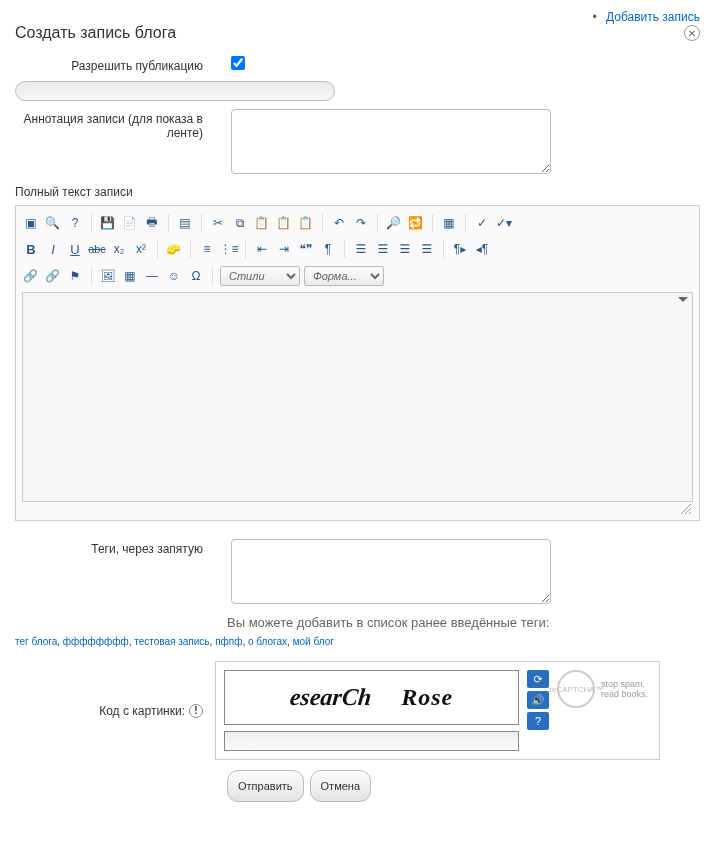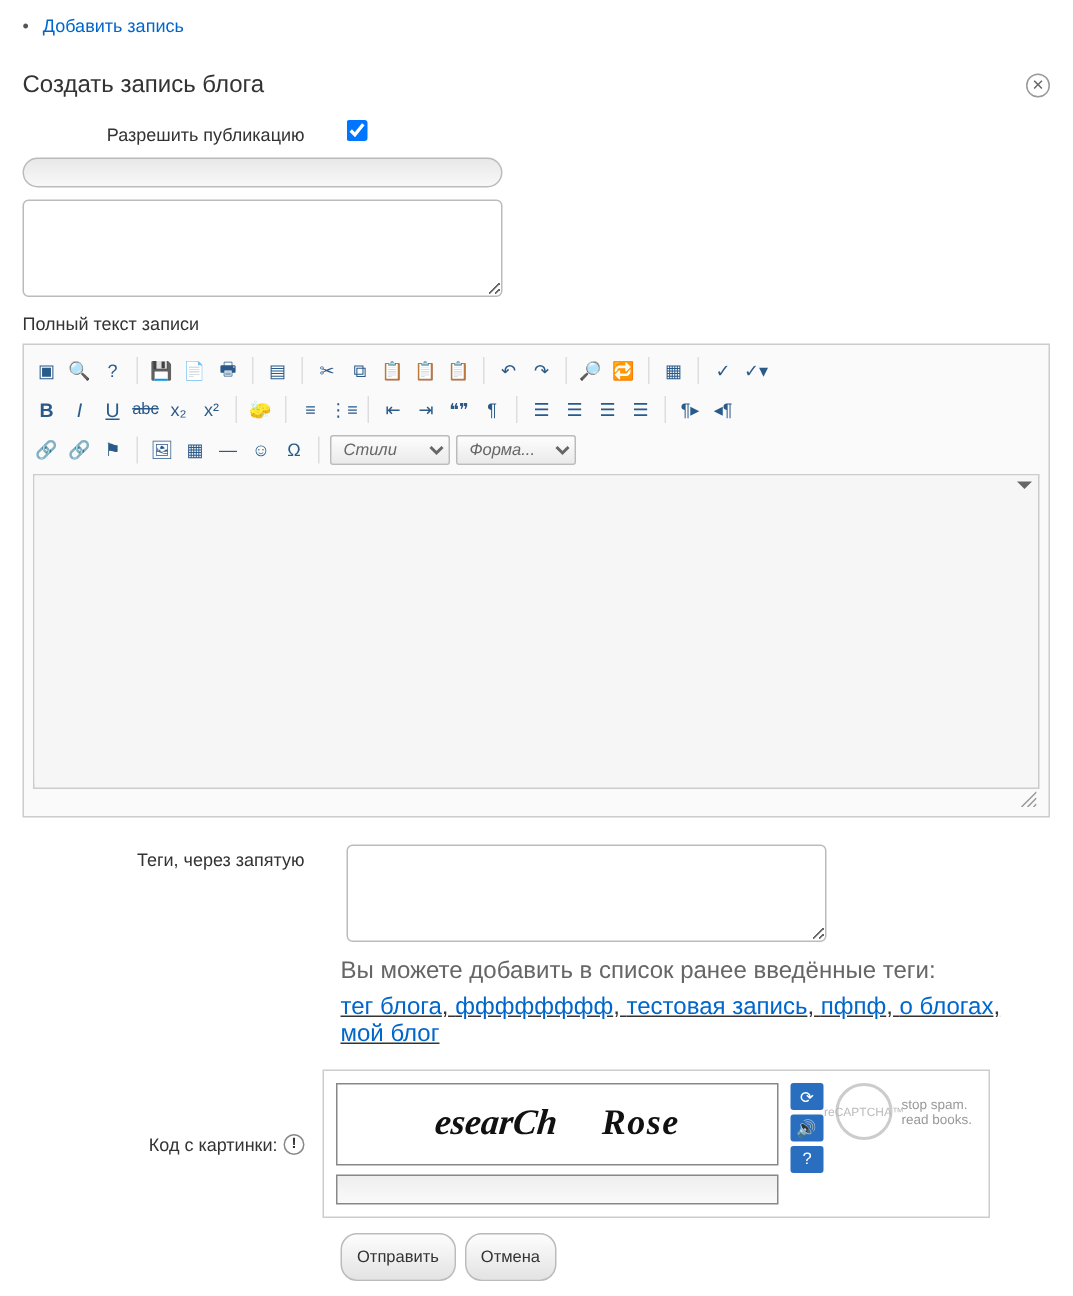--- a/index.html
+++ b/index.html
@@ -4,21 +4,21 @@
 <style>
 * { box-sizing: border-box; margin: 0; padding: 0; }
 body {
   font-family: Arial, Helvetica, sans-serif;
   font-size: 12px;
   color: #333;
   background: #fff;
   width: 715px;
   padding: 10px 15px;
 }
-.top-link-row { margin-bottom: 24px; }
+.top-link-row { margin-bottom: 0; text-align: right; }
 .top-link-row::before {
   content: "•";
   color: #555;
   margin-right: 6px;
 }
 .add-link { color: #0066cc; text-decoration: none; cursor: pointer; }
 .title-row {
   display: flex; justify-content: space-between; align-items: center;
   margin-bottom: 14px;
 }
@@ -102,22 +102,22 @@
   height: 12px;
   display: flex; justify-content: flex-end; align-items: center;
   padding-right: 2px;
 }
 .resize-handle svg { width: 12px; height: 12px; }
 .tags-textarea {
   width: 320px; height: 65px;
   border: 1px solid #bbb; border-radius: 4px;
   resize: vertical; padding: 4px;
 }
-.tags-help { margin-left: 212px; color: #666; margin-top: 8px; margin-bottom: 6px; font-size: 16px; }
-.tags-links { margin-left: 212px; margin-bottom: 14px; font-size: 16px; text-decoration: underline; }
+.tags-help { margin-left: 212px; color: #666; margin-top: 8px; margin-bottom: 6px; font-size: 13px; }
+.tags-links { margin-bottom: 14px; font-size: 10px; }
 .tags-links a { color: #0066cc; text-decoration: none; cursor: pointer; }
 .captcha-row { display: flex; align-items: center; margin-top: 8px; }
 .captcha-label-wrap {
   width: 200px; text-align: right; padding-right: 12px;
   display: flex; align-items: center; justify-content: flex-end; gap: 4px;
 }
 .excl-icon {
   width: 14px; height: 14px; border: 1px solid #888; border-radius: 50%;
   display: inline-flex; align-items: center; justify-content: center;
   font-size: 10px; font-weight: bold; color: #333;
@@ -189,20 +189,21 @@
   </div>
 </div>
 
 <div class="form-row">
   <div class="form-control">
     <input type="text" class="title-input" style="">
   </div>
 </div>
 
 <div class="form-row">
+  <div class="form-label">Аннотация записи (для показа в ленте)</div>
   <div class="form-control">
     <textarea class="anno-textarea" style=""></textarea>
   </div>
 </div>
 
 <div class="full-text-label">Полный текст записи</div>
 
 <div class="editor">
   <div class="toolbar-row">
     <span class="tb-icon">▣</span>

